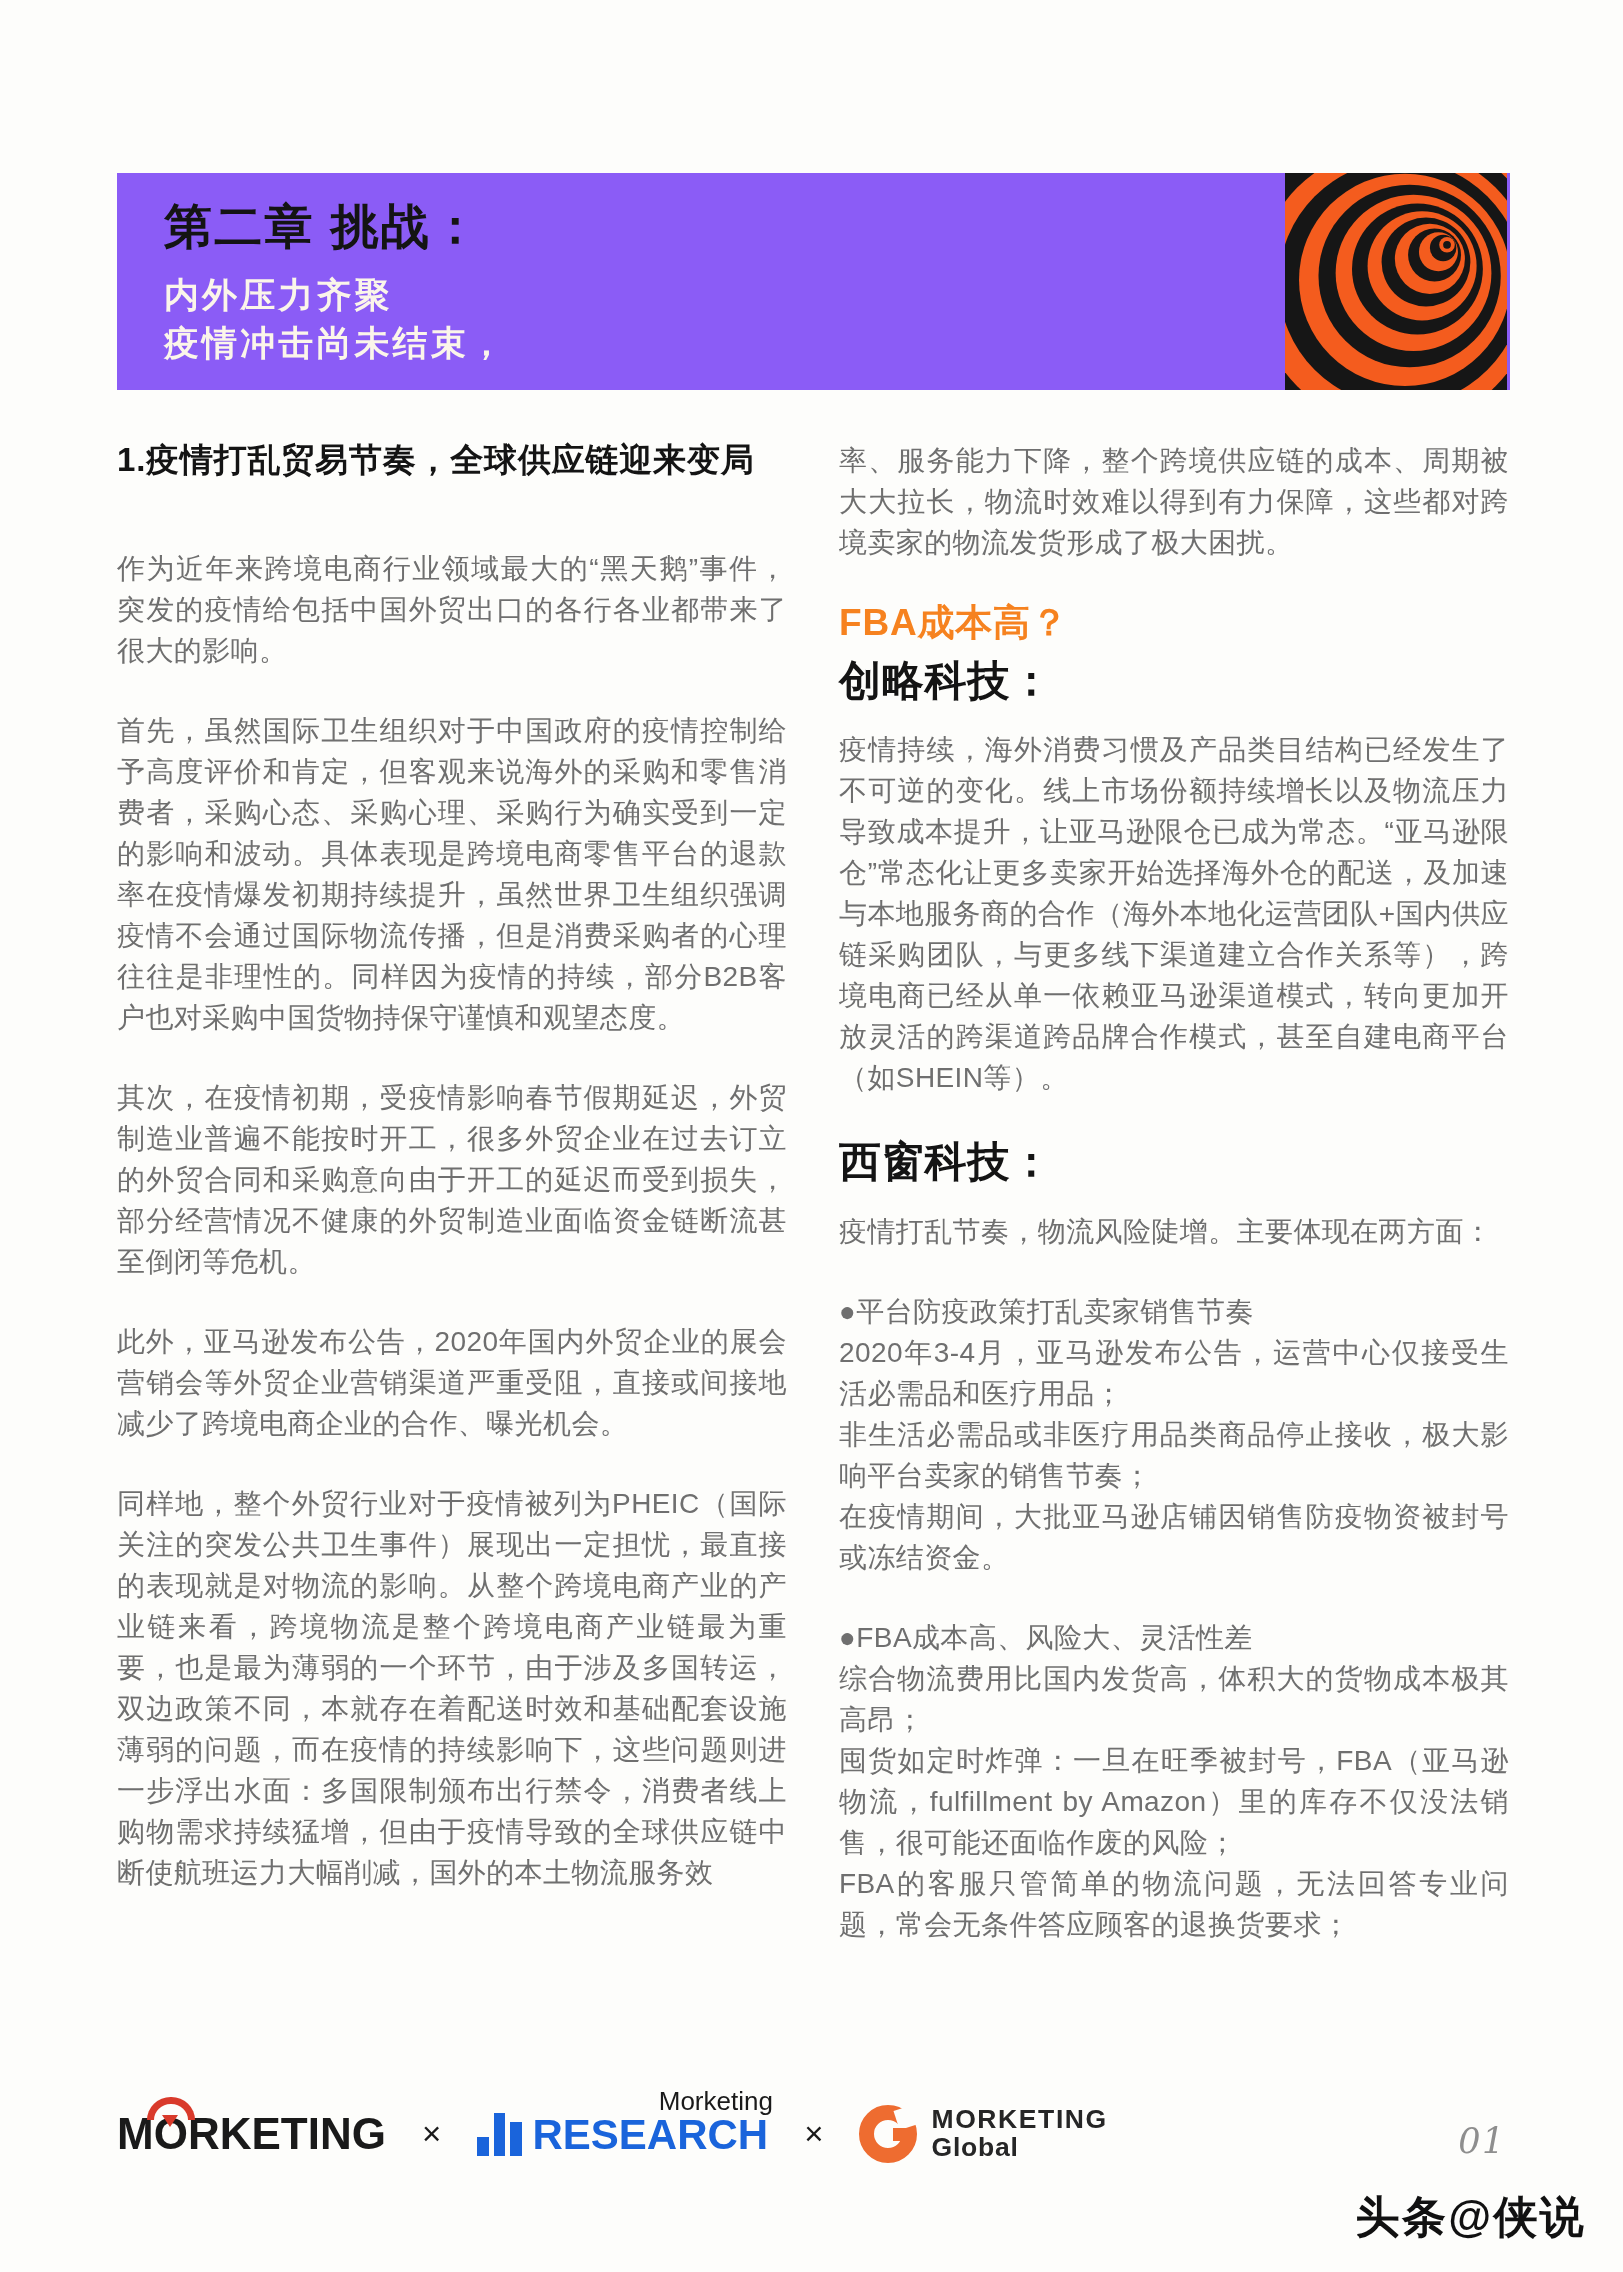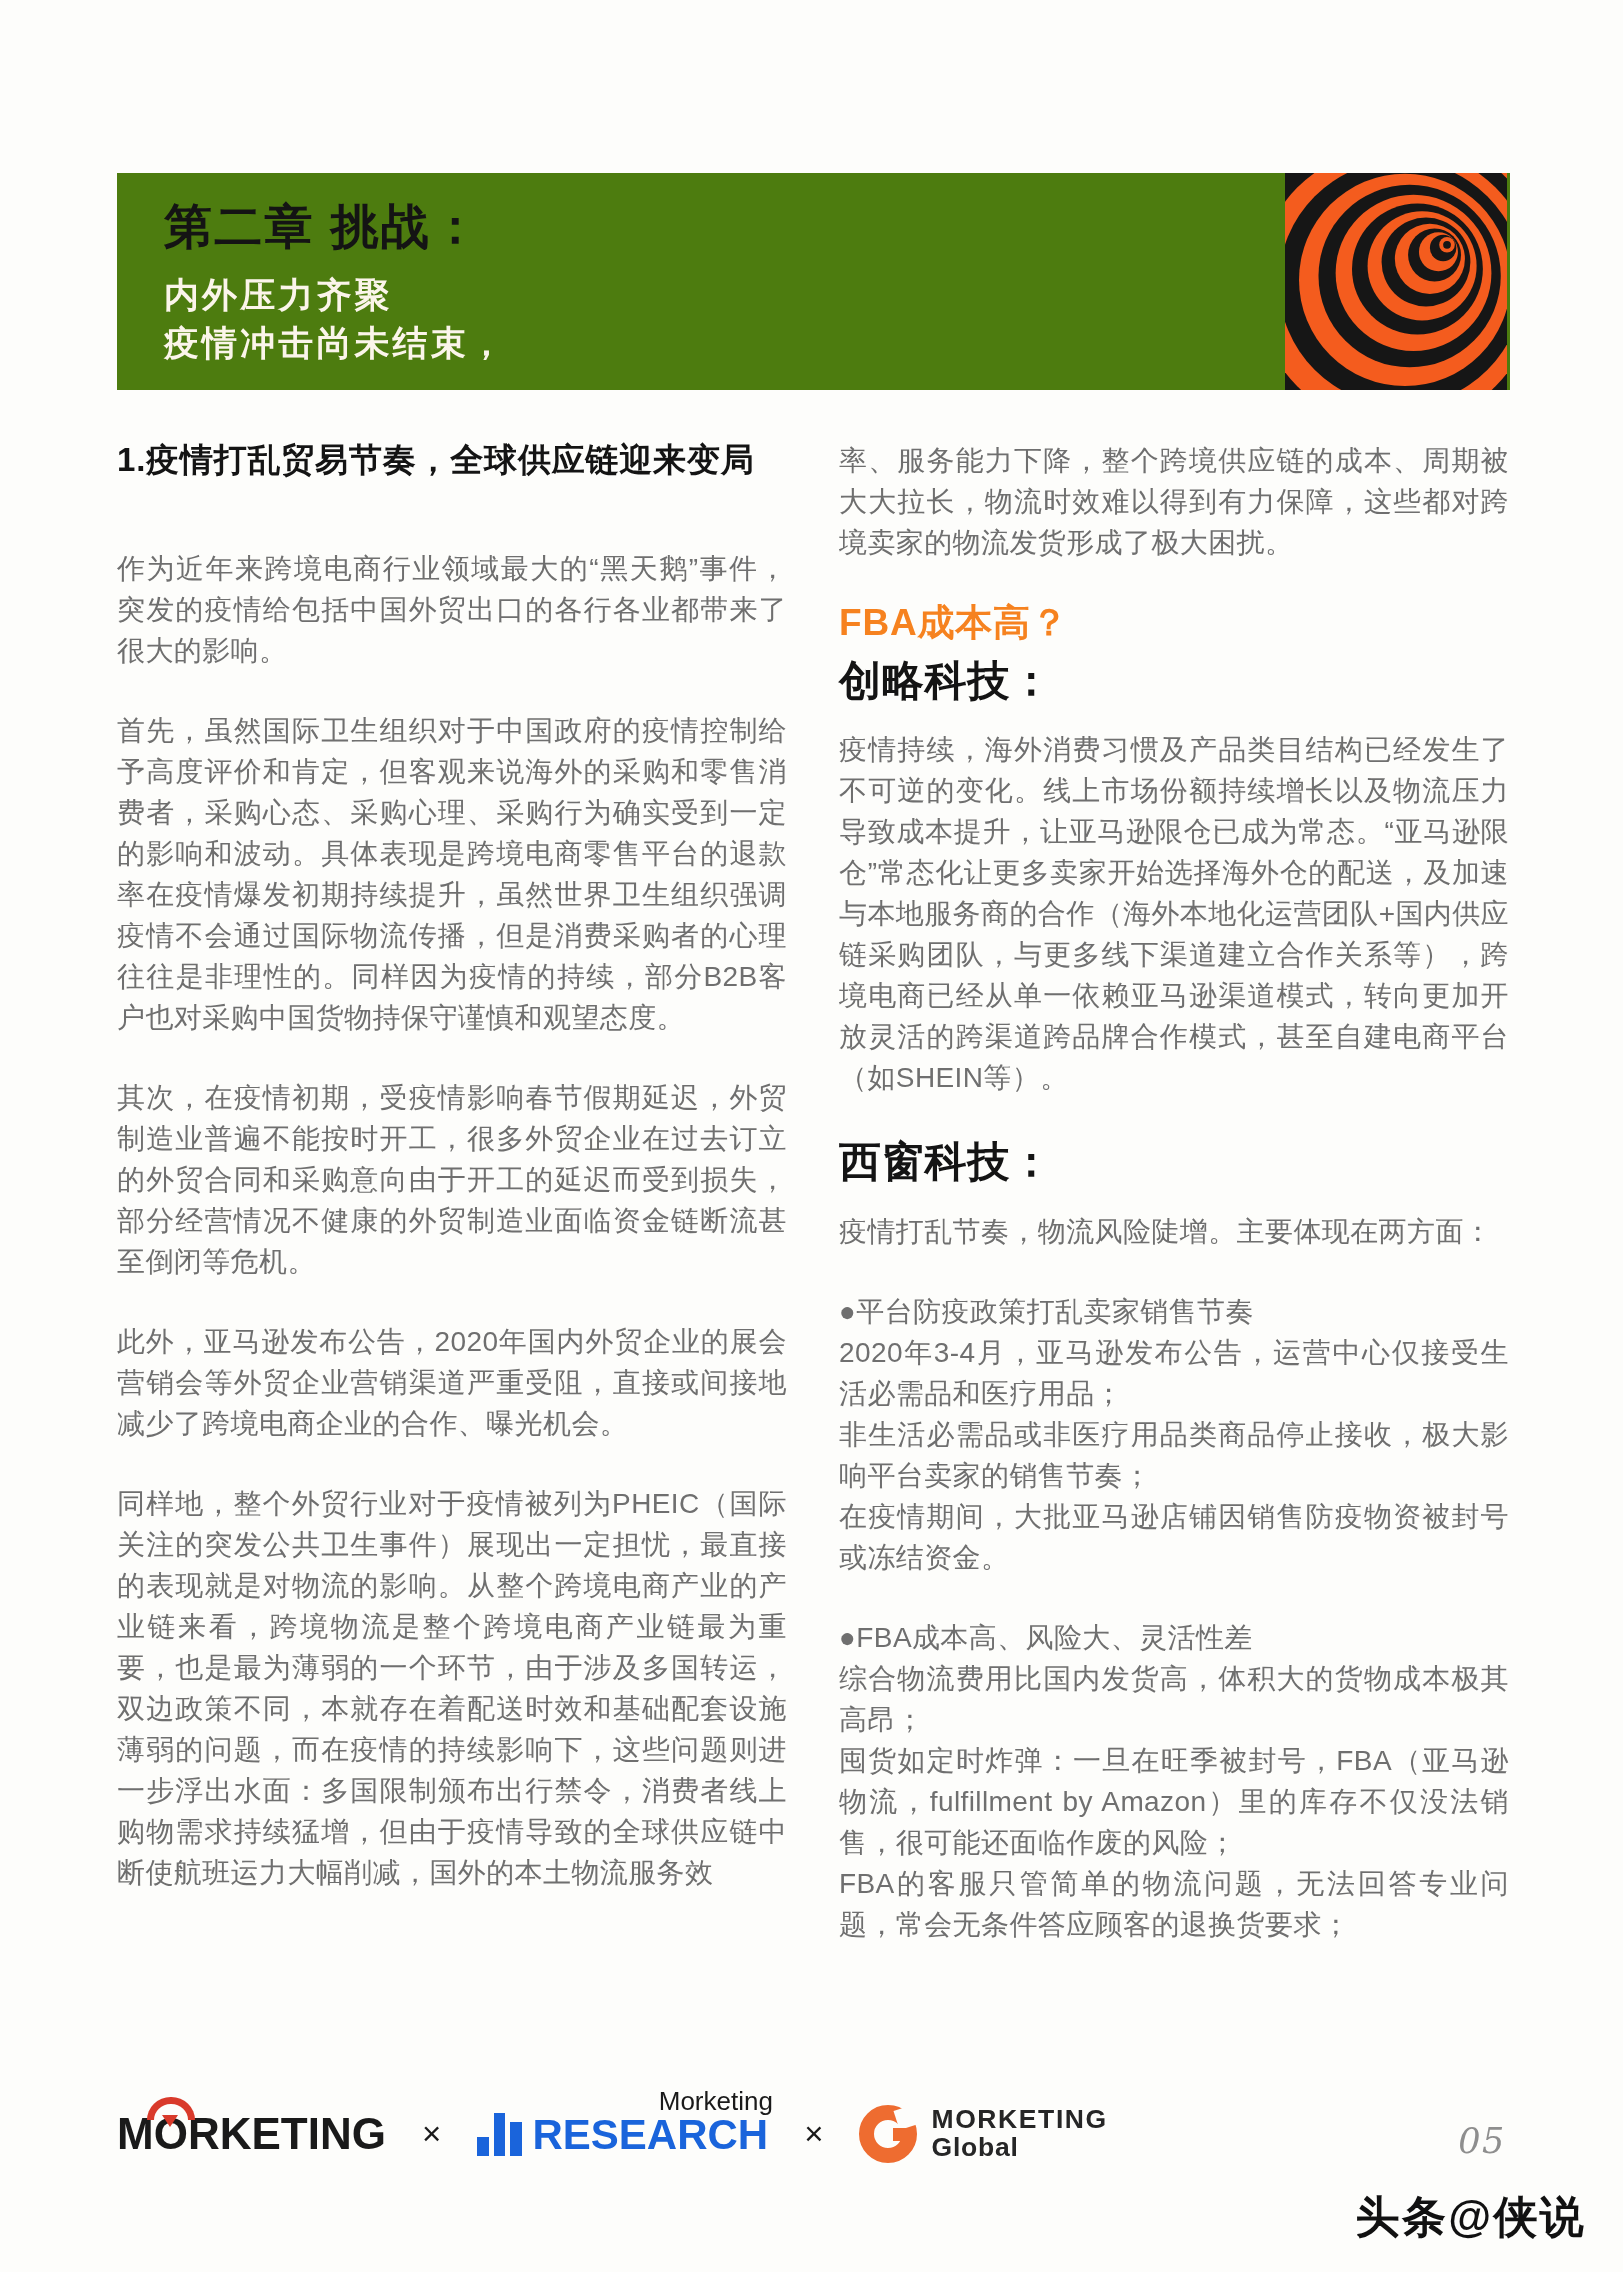--- a/index.html
+++ b/index.html
@@ -6,21 +6,21 @@
   .page{
     position:relative;
     width:1623px;height:2273px;
     background:#fdfdfb;
     font-family:"Liberation Sans", sans-serif;
     overflow:hidden;
   }
   
   .banner{
     position:absolute;left:117px;top:173px;width:1393px;height:217px;
-    background:#4d7c0f;box-sizing:border-box;padding:23.4px 47px;
+    background:#8b5cf6;box-sizing:border-box;padding:23.4px 47px;
   }
   .banner-title{
     font-size:48px;font-weight:800;color:#141414;letter-spacing:2.3px;
     margin:4.7px 0 17px 0;line-height:1.1;
   }
   .banner-sub{
     font-size:35px;font-weight:700;color:#fbf5ea;letter-spacing:3.1px;line-height:1.38;
   }
   .spiral{position:absolute;right:3.1px;top:0;width:222px;height:217px;display:block;}
   
@@ -196,17 +196,17 @@
           <span class="gl-notch"></span>
           <span class="gl-square"></span>
       </span>
       <span class="gl-text">
         <div class="gl-line1">MORKETING</div>
         <div class="gl-line2">Global</div>
       </span>
     </div>
   </div>
 
-  <div class="page-num">05</div>
+  <div class="page-num">01</div>
   <div class="watermark">头条@侠说</div>
 
 </div>
 
 
 </body></html>

